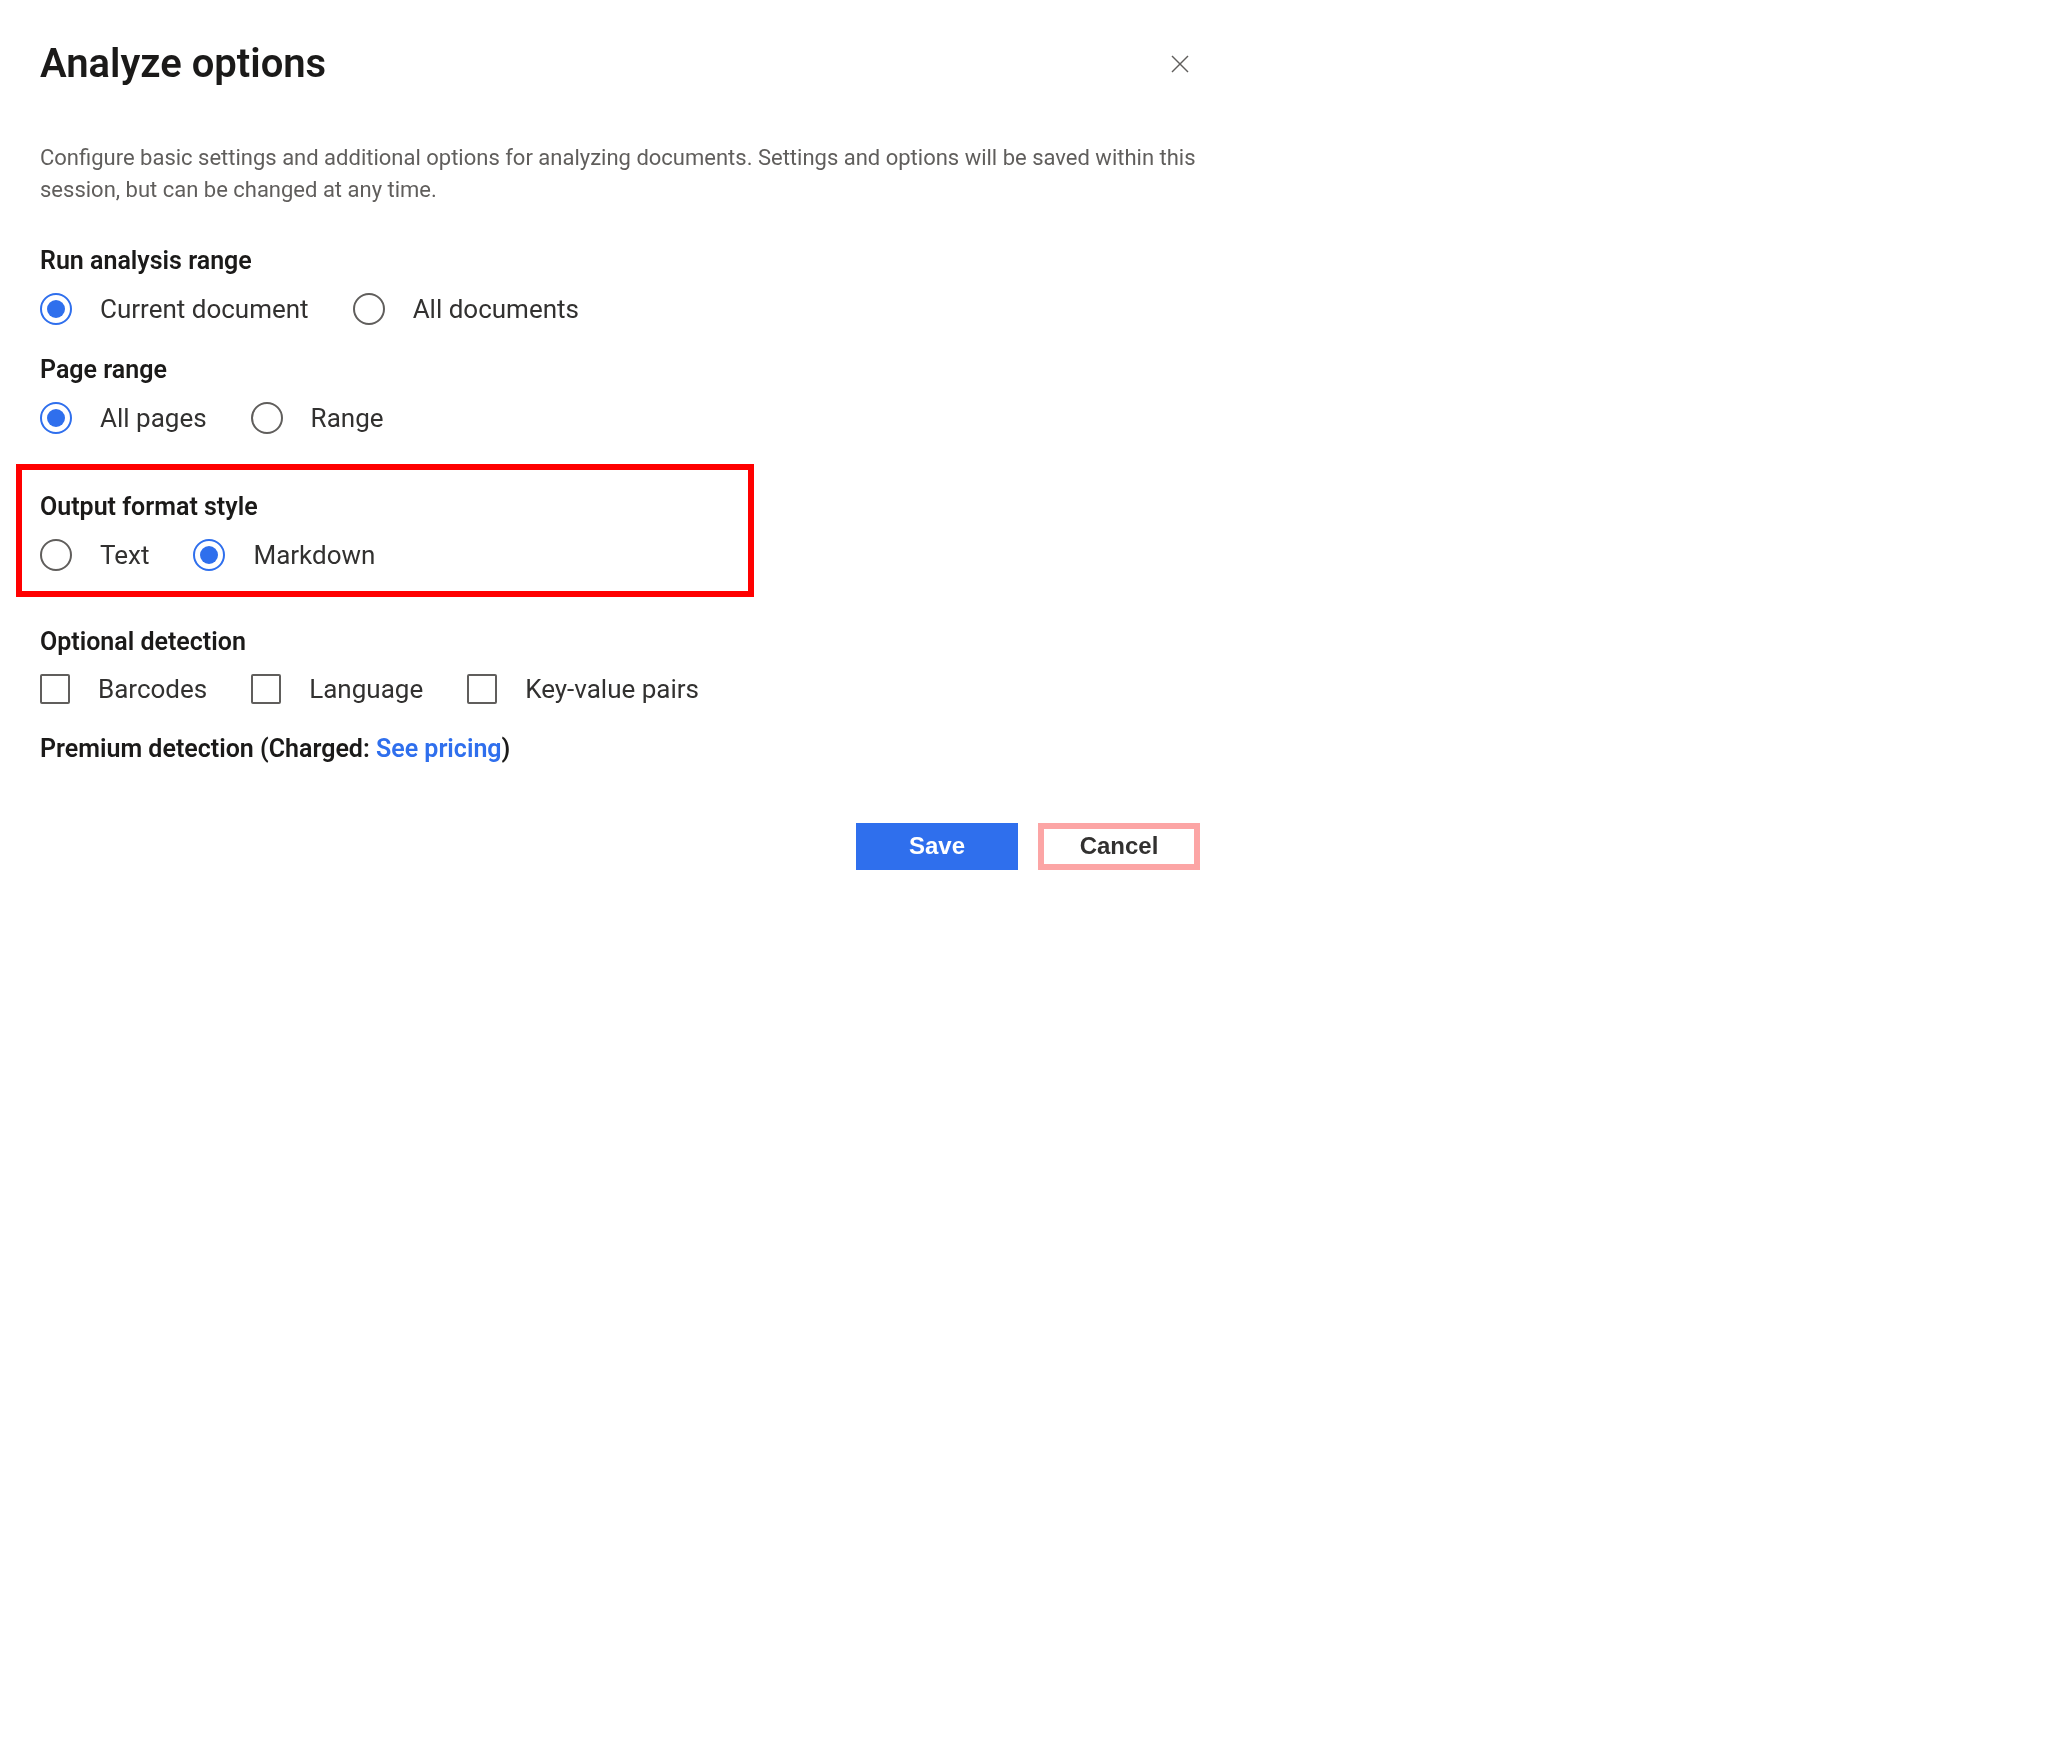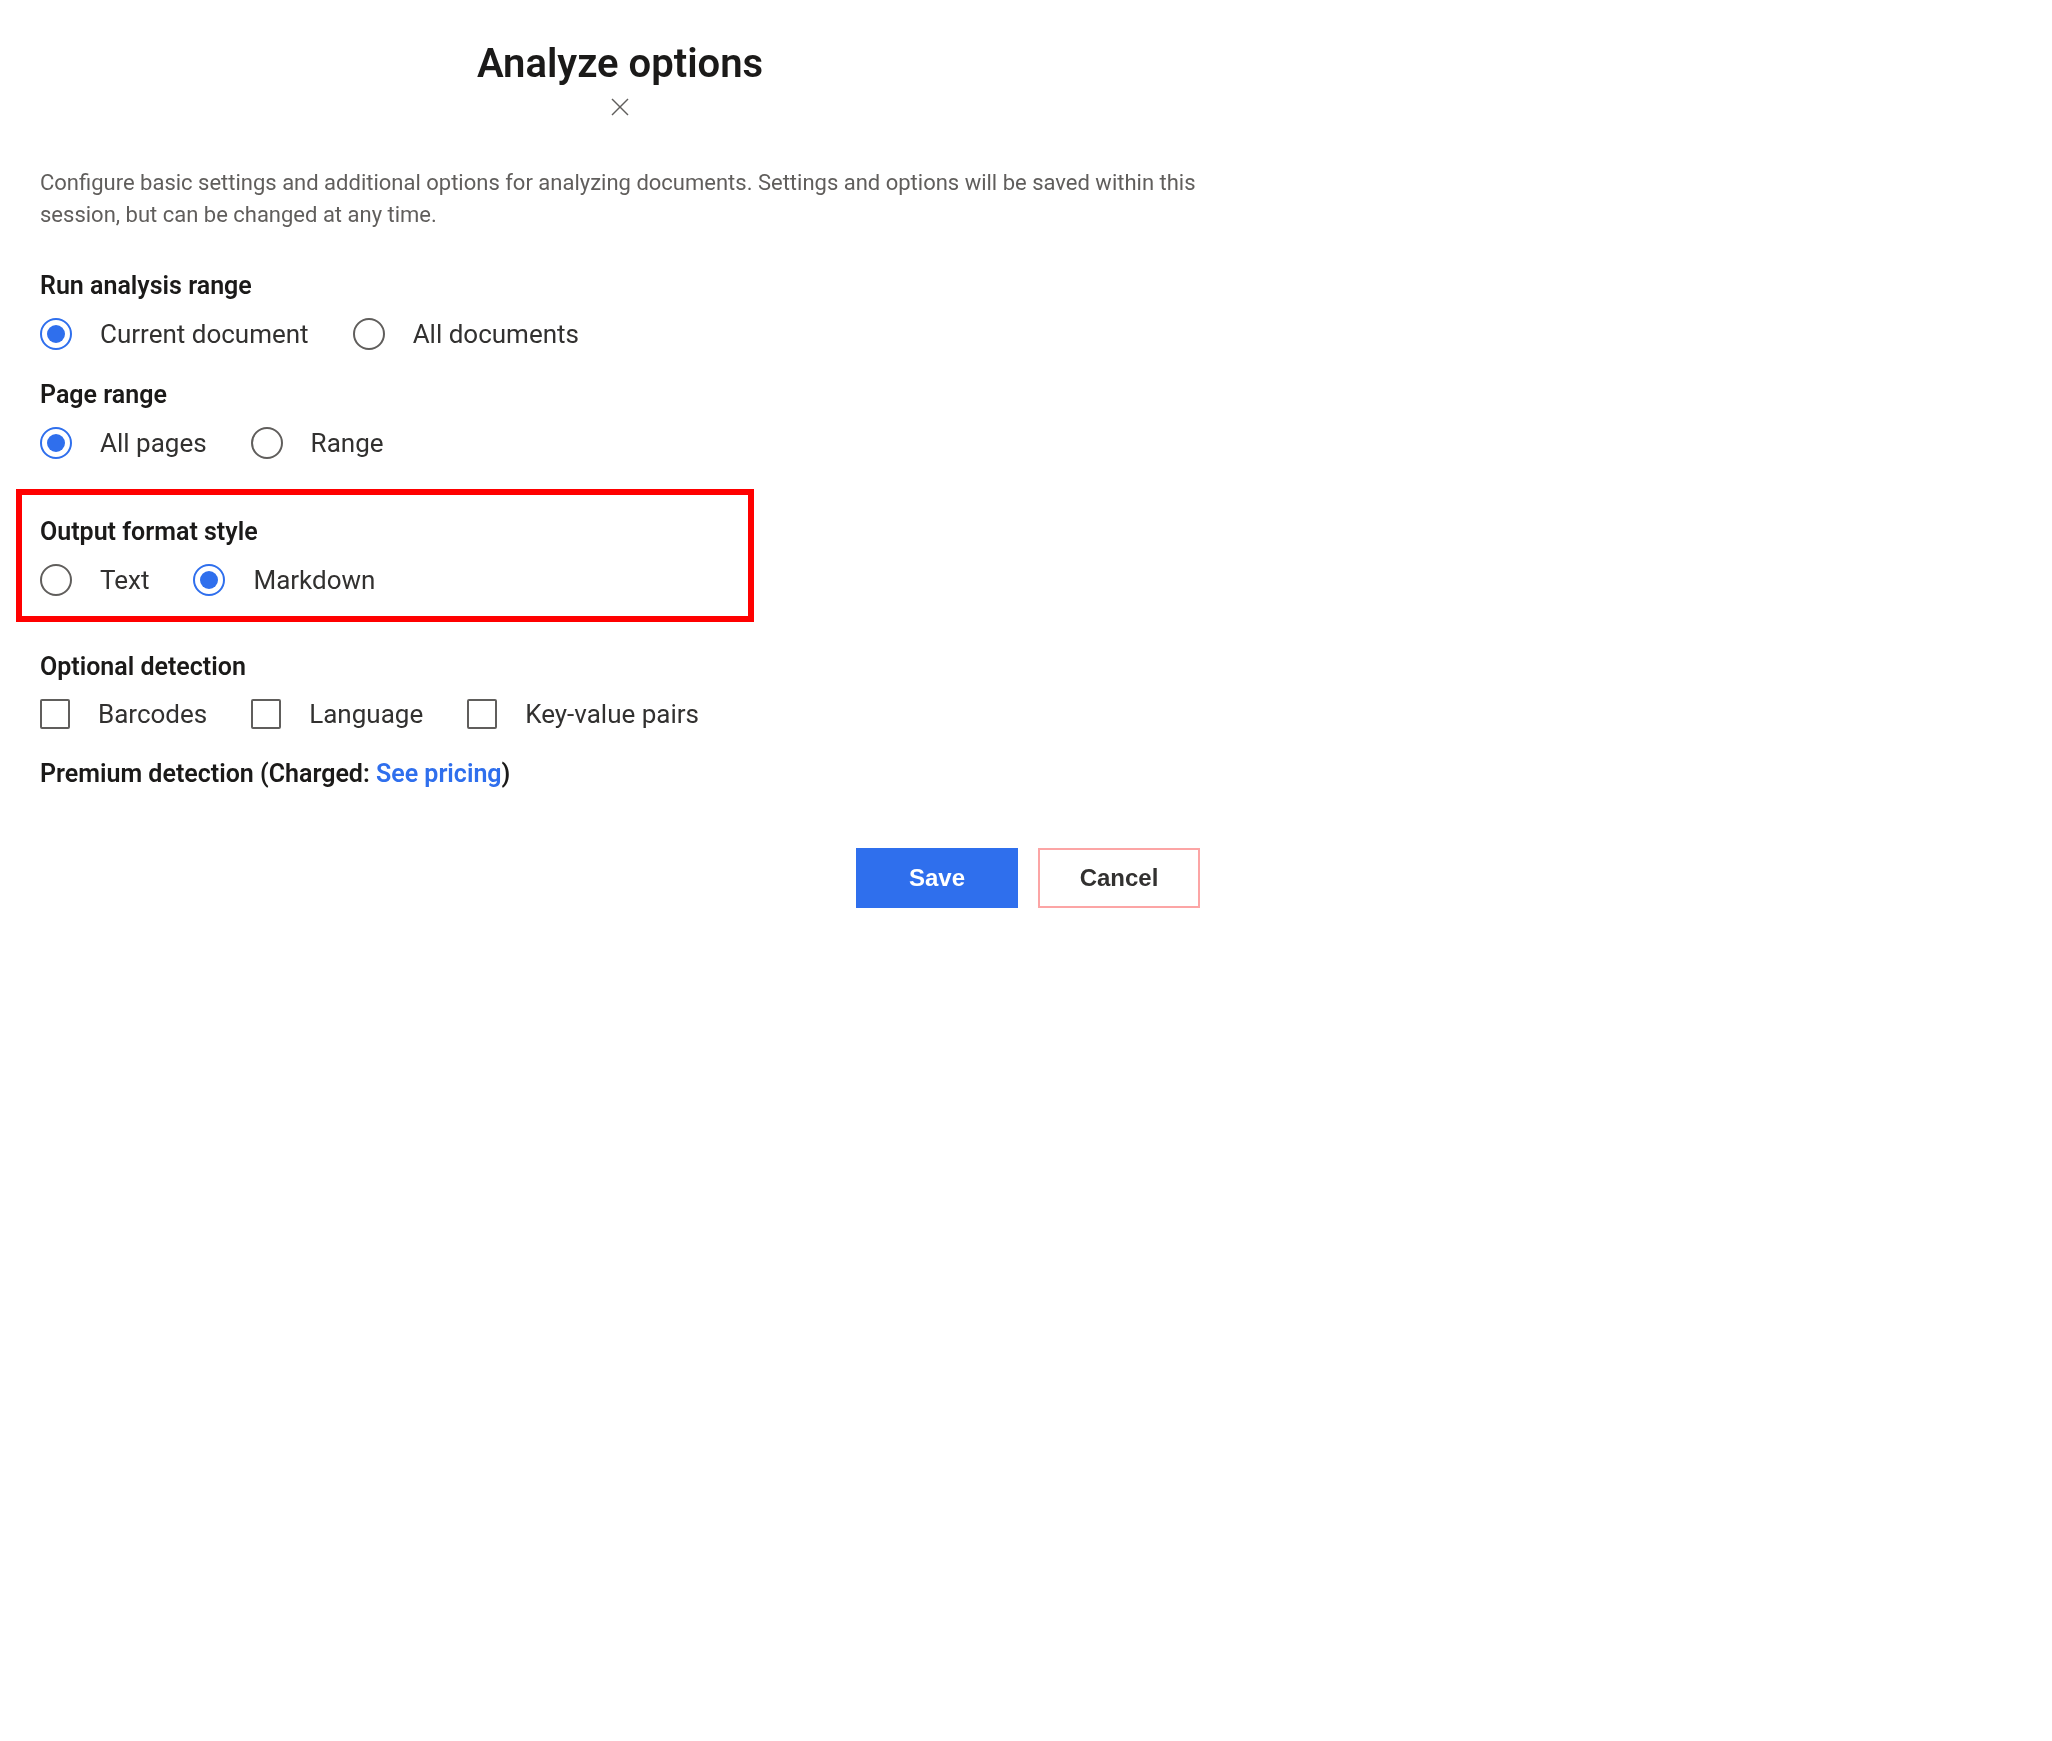--- a/index.html
+++ b/index.html
@@ -11,23 +11,21 @@
     padding: 40px;
     font-size: 24px;
   }
   .dialog {
     max-width: 1160px;
     position: relative;
   }
   .dialog-header {
     display: flex;
     justify-content: space-between;
-    align-items: center;
-    margin-bottom: 40px;
-    flex-direction: column;
+    margin-bottom: 55px;
   }
   .dialog-title {
     font-size: 40px;
     font-weight: 600;
     color: #1b1a19;
     margin: 0;
   }
   .close-btn {
     background: none;
     border: none;
@@ -110,24 +108,24 @@
     cursor: pointer;
   }
   .footer {
     display: flex;
     justify-content: flex-end;
     gap: 20px;
     margin-top: 60px;
   }
   .btn {
     min-width: 162px;
-    height: 60px;
+    height: 47px;
     font-size: 24px;
     font-weight: 600;
-    border: 2px solid #fca5a5;
+    border: 6px solid #fca5a5;
     background: #ffffff;
     color: #323130;
     cursor: pointer;
     display: flex;
     align-items: center;
     justify-content: center;
   }
   .btn.primary {
     background: #2f6fed;
     border-color: #2f6fed;

